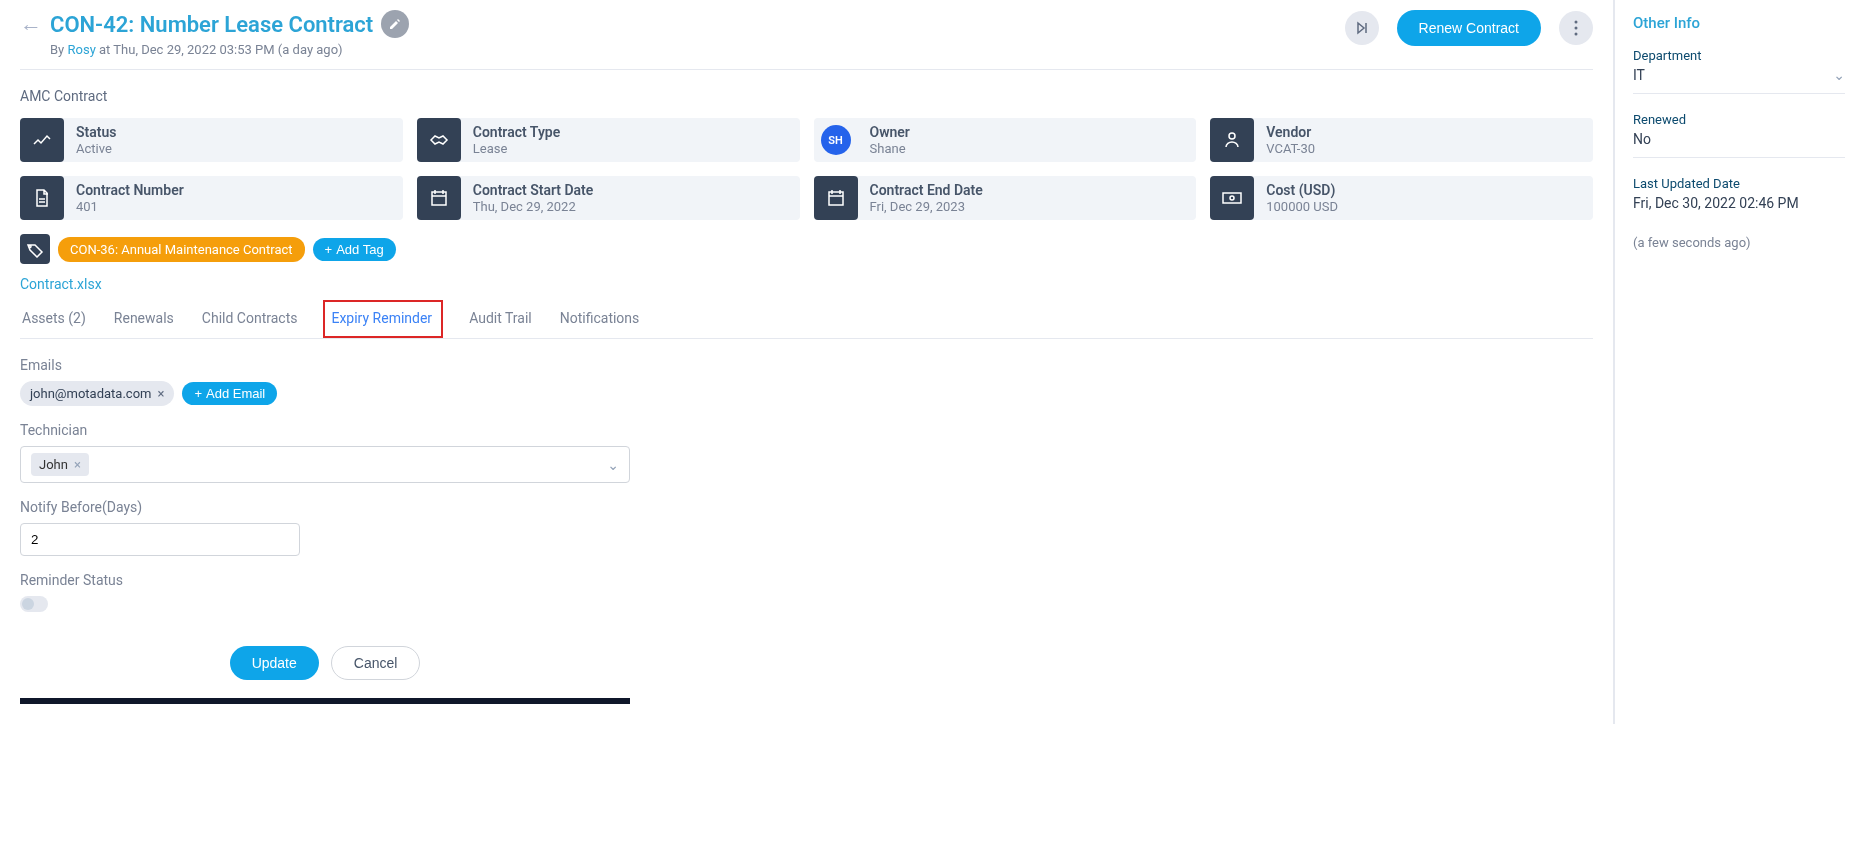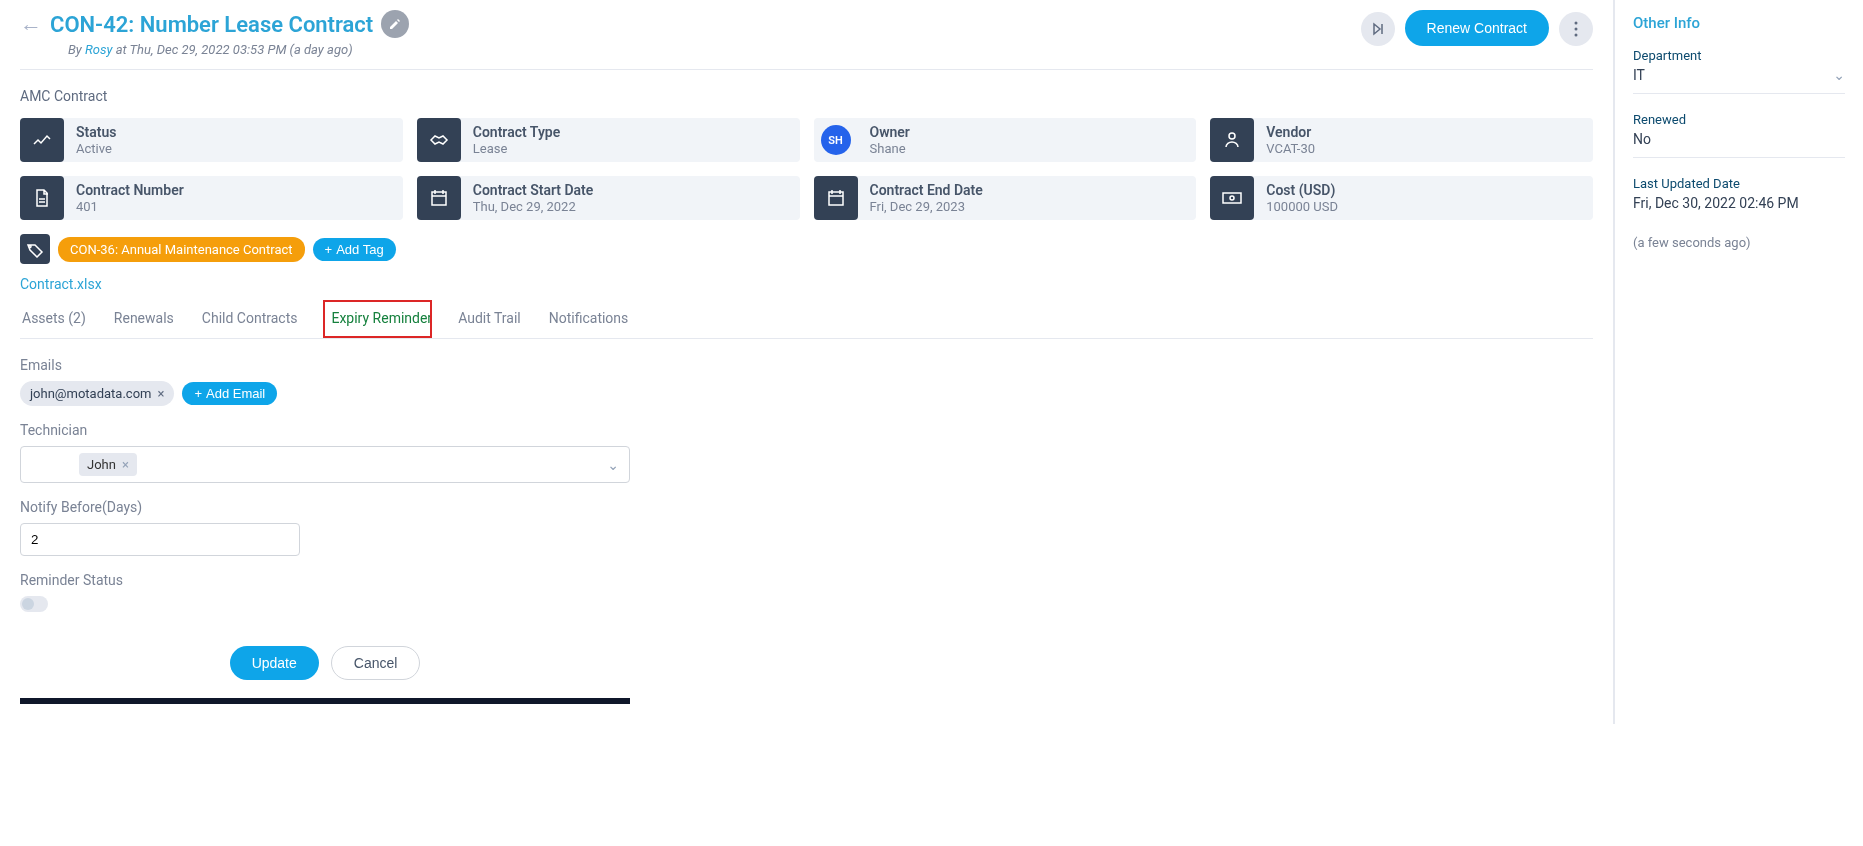--- a/index.html
+++ b/index.html
@@ -26,25 +26,25 @@
     }
     .header-left { display: flex; flex-direction: column; }
     .title-row { display: flex; align-items: center; gap: 8px; }
     .back-arrow { color: #a9b3c9; cursor: pointer; font-size: 22px; }
     .title { color: #2ca4d6; font-size: 22px; font-weight: 600; }
     .edit-circle {
       width: 28px; height: 28px; border-radius: 50%;
       background: #9ca3af; display: flex; align-items: center; justify-content: center;
       color: #fff; cursor: pointer;
     }
-    .subtitle { margin-left: 48px; color: #7a8395; font-size: 13px; margin-top: 4px; font-style: italic; }
+    .subtitle { margin-left: 30px; color: #7a8395; font-size: 13px; margin-top: 4px; }
     .subtitle .by { color: #7a8395; }
     .subtitle .author { color: #2ca4d6; }
     .subtitle .rest { color: #7a8395; }
-    .header-actions { display: flex; align-items: flex-end; gap: 10px; }
+    .header-actions { display: flex; align-items: center; gap: 18px; }
     .circle-btn {
       width: 34px; height: 34px; border-radius: 50%;
       background: #e5e8ef; display: flex; align-items: center; justify-content: center;
       cursor: pointer; color: #5f6b80;
     }
     .primary-btn {
       background: #0ea5e9; color: #fff; border: none;
       padding: 10px 22px; border-radius: 20px; font-size: 14px;
       cursor: pointer; font-weight: 500;
     }
@@ -90,42 +90,42 @@
     }
     .file-link { color: #2ca4d6; font-size: 14px; margin-bottom: 8px; display: inline-block; cursor: pointer; }
     .tabs {
       display: flex; gap: 24px; border-bottom: 1px solid #e5e8ef;
       margin-bottom: 18px;
     }
     .tab {
       padding: 10px 2px; color: #7a8395; cursor: pointer; font-size: 14px;
     }
     .tab.active {
-      color: #15803d; border-bottom: 2px solid #2ca4d6;
+      color: #3b82f6; border-bottom: 2px solid #2ca4d6;
       outline: 2px solid #dc2626; outline-offset: -2px;
-      padding-left: 8px; padding-right: 0;
+      padding-left: 8px; padding-right: 11px;
     }
     .form-section { max-width: 610px; }
     .form-label { color: #7a8395; font-size: 14px; margin-bottom: 8px; display: block; }
     .form-group { margin-bottom: 16px; }
     .email-chip {
       background: #e5e8ef; border-radius: 14px; padding: 5px 10px;
       display: inline-flex; align-items: center; gap: 6px; font-size: 13px;
       color: #334155;
     }
     .email-chip .x { cursor: pointer; color: #5f6b80; }
     .email-row { display: flex; gap: 8px; align-items: center; }
     .select-box {
       border: 1px solid #d1d5db; border-radius: 4px;
       padding: 6px 10px; display: flex; align-items: center; gap: 8px;
       width: 100%; justify-content: space-between; cursor: pointer;
     }
     .select-chip {
       background: #e5e8ef; border-radius: 4px; padding: 4px 8px;
-      display: inline-flex; align-items: flex-start; gap: 6px; font-size: 13px; margin-left: 48px;
+      display: inline-flex; align-items: flex-start; gap: 6px; font-size: 13px;
     }
     .select-chip .x { color: #94a3b8; cursor: pointer; }
     .chevron { color: #94a3b8; }
     .number-input {
       border: 1px solid #d1d5db; border-radius: 4px;
       padding: 8px 10px; width: 280px;
     }
     .toggle {
       width: 28px; height: 16px; background: #e5e8ef; border-radius: 10px;
       position: relative; cursor: pointer;

